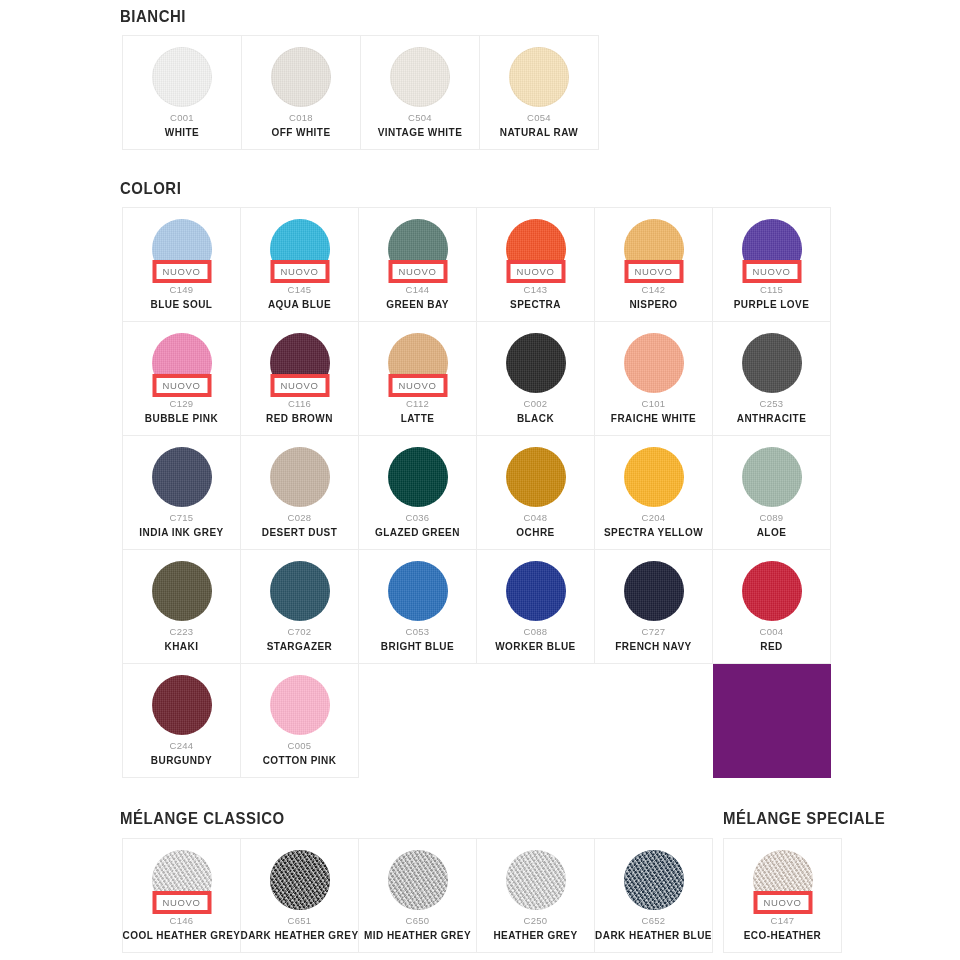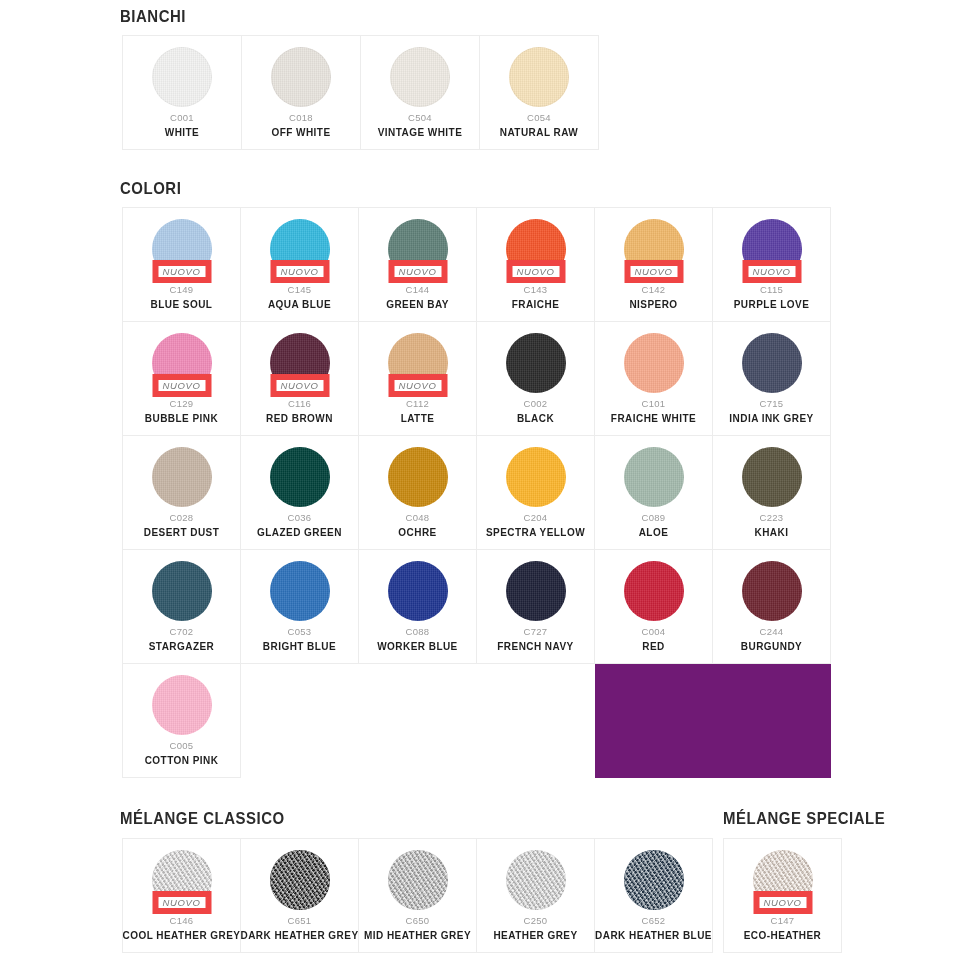--- a/index.html
+++ b/index.html
@@ -93,29 +93,28 @@
 
   
   .nuovo {
     position: absolute;
     left: 50%;
     transform: translateX(-50%);
     top: 41px;
     width: 59px;
     height: 23px;
     background: #ffffff;
-    border: 6px solid #ef4444;
+    border: 4px solid #ef4444;
     display: flex;
     align-items: center;
     justify-content: center;
     font-size: 9.5px;
     letter-spacing: 0.6px;
     color: #7a7a7a;
     z-index: 3;
-    font-style: italic;
   }
 
   .code {
     margin-top: auto;
     font-size: 9.5px;
     color: #9b9b9b;
     letter-spacing: 0.3px;
     line-height: 1;
   }
 
@@ -207,21 +206,21 @@
         </div>
         <div class="code">C144</div>
         <div class="name">GREEN BAY</div>
       </div>
       <div class="cell">
         <div class="swatch-wrap">
           <div class="swatch" style="background: rgb(244, 85, 43);"></div>
           <div class="nuovo">NUOVO</div>
         </div>
         <div class="code">C143</div>
-        <div class="name">FRAICHE</div>
+        <div class="name">SPECTRA</div>
       </div>
       <div class="cell">
         <div class="swatch-wrap">
           <div class="swatch" style="background: rgb(240, 184, 106);"></div>
           <div class="nuovo">NUOVO</div>
         </div>
         <div class="code">C142</div>
         <div class="name">NISPERO</div>
       </div>
       <div class="cell">
@@ -262,20 +261,27 @@
         </div>
         <div class="code">C002</div>
         <div class="name">BLACK</div>
       </div>
       <div class="cell">
         <div class="swatch-wrap">
           <div class="swatch" style="background: rgb(246, 169, 140);"></div>
         </div>
         <div class="code">C101</div>
         <div class="name">FRAICHE WHITE</div>
+      </div>
+      <div class="cell">
+        <div class="swatch-wrap">
+          <div class="swatch" style="background: rgb(78, 78, 78);"></div>
+        </div>
+        <div class="code">C253</div>
+        <div class="name">ANTHRACITE</div>
       </div>
       <div class="cell">
         <div class="swatch-wrap">
           <div class="swatch" style="background: rgb(67, 74, 99);"></div>
         </div>
         <div class="code">C715</div>
         <div class="name">INDIA INK GREY</div>
       </div>
       <div class="cell">
         <div class="swatch-wrap">

